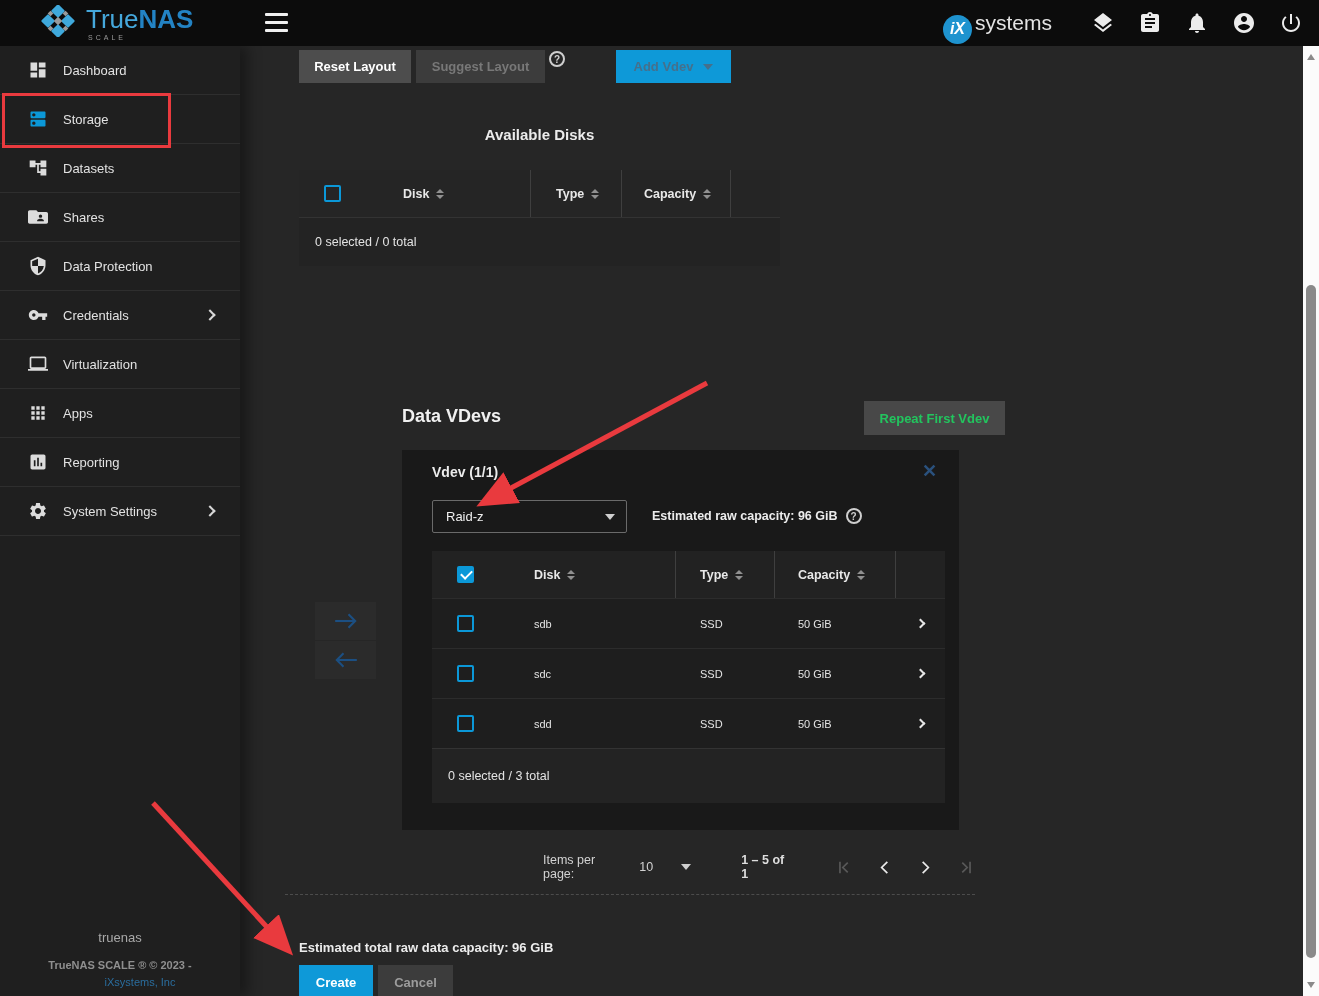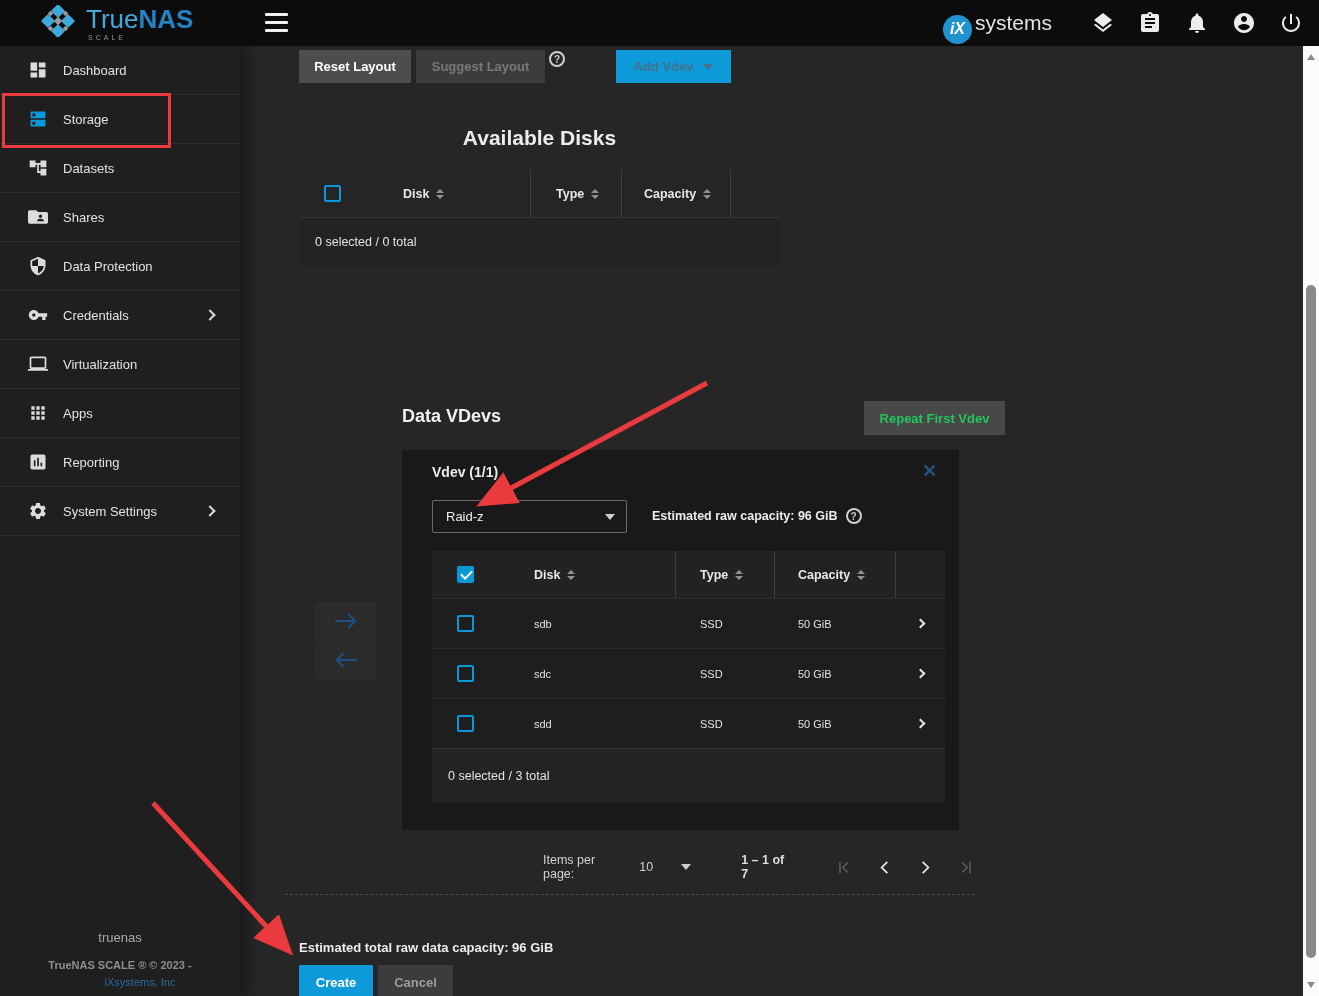--- a/index.html
+++ b/index.html
@@ -76,21 +76,21 @@
 
   
   .reset-btn   { left:299px; top:50px; width:112px; height:33px; }
   .suggest-btn { left:416px; top:50px; width:129px; height:33px; }
   .toolbar-help{ position:absolute; left:549px; top:51px; }
   .addvdev-btn { left:616px; top:50px; width:115px; height:33px; color:#45708c; }
   .addvdev-btn .caret { border-top-color:#45708c; }
 
   
   .avail-title { position:absolute; left:299px; top:126px; width:481px; text-align:center;
-                 font-size:21px; font-weight:700; color:#ececec; }
+                 font-size:15px; font-weight:700; color:#ececec; }
   .tbl { position:absolute; display:flex; flex-direction:column; }
   .avail-tbl { left:299px; top:170px; width:481px; }
   .t-head { display:grid; align-items:center; height:47px; background:#252525; font-size:12.5px; font-weight:700; }
   .avail-tbl .t-head, .avail-tbl .t-row { grid-template-columns:66px 166px 91px 109px 49px; }
   .hc { display:flex; align-items:center; height:100%; }
   .hc.center { justify-content:center; }
   .hc.line { border-right:1px solid #3f3f3f; }
   .t-empty { height:50px; display:flex; align-items:center; padding-left:16px; background:#1f1f1f;
              border-top:1px solid #333; color:#8d8d8d; font-size:12.5px; }
   .t-foot { height:49px; display:flex; align-items:center; padding-left:16px; background:#232323;
@@ -418,21 +418,21 @@
           <path d="M29 12H5"></path>
           <path d="M13 4l-8 8 8 8"></path>
         </svg>
     </span>
   </div>
 
   <div class="pager">
     <span class="ipp-label">Items per page:</span>
     <span class="ipp-value">10</span>
     <span class="caret ipp-caret"></span>
-    <span class="range">1 – 1 of 7</span>
+    <span class="range">1 – 5 of 1</span>
     <span class="pnav">
       <svg class="dis" viewBox="0 0 24 24">
           <path d="M7 4v16"></path>
           <path d="M18 5l-7 7 7 7"></path>
         </svg>
       <svg class="en" viewBox="0 0 24 24">
           <path d="M16 4l-8 8 8 8"></path>
         </svg>
       <svg class="en" viewBox="0 0 24 24">
           <path d="M8 4l8 8-8 8"></path>

